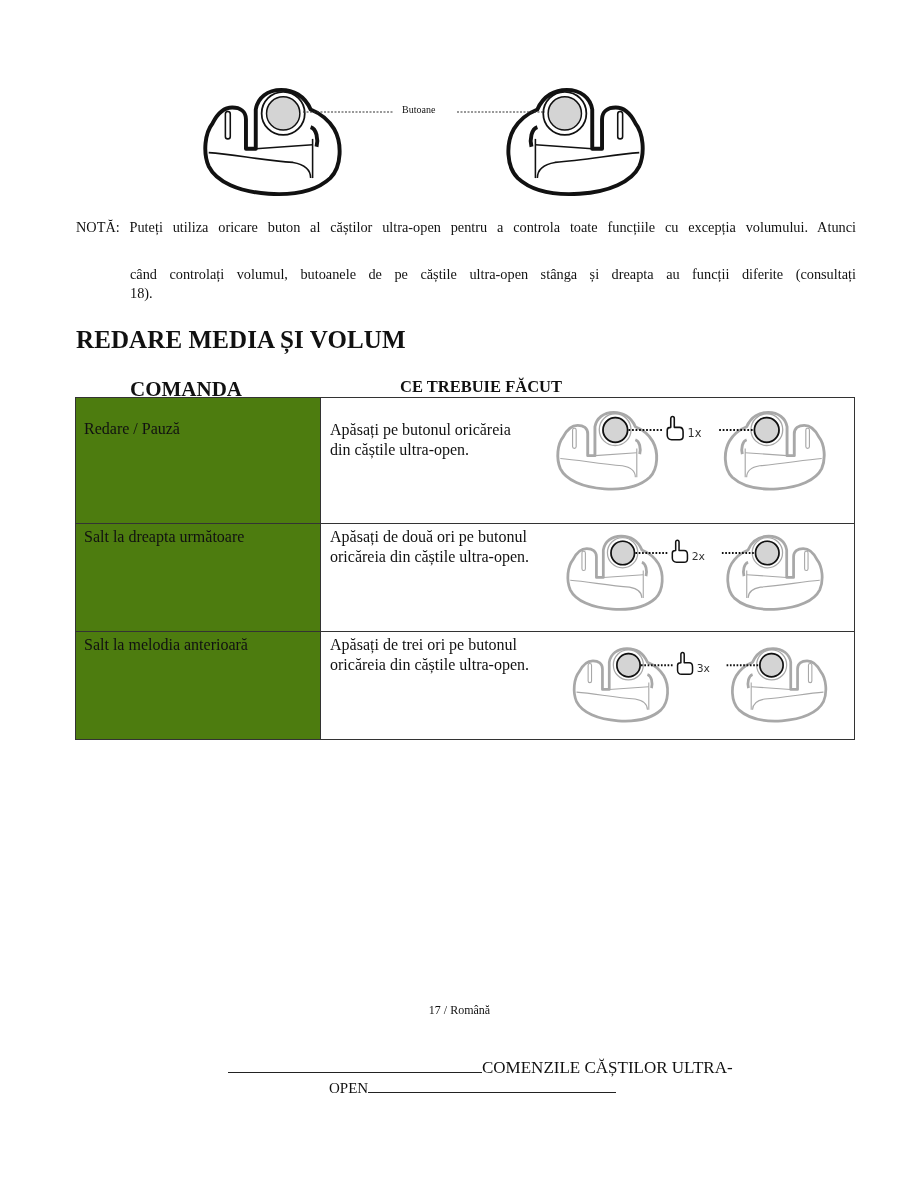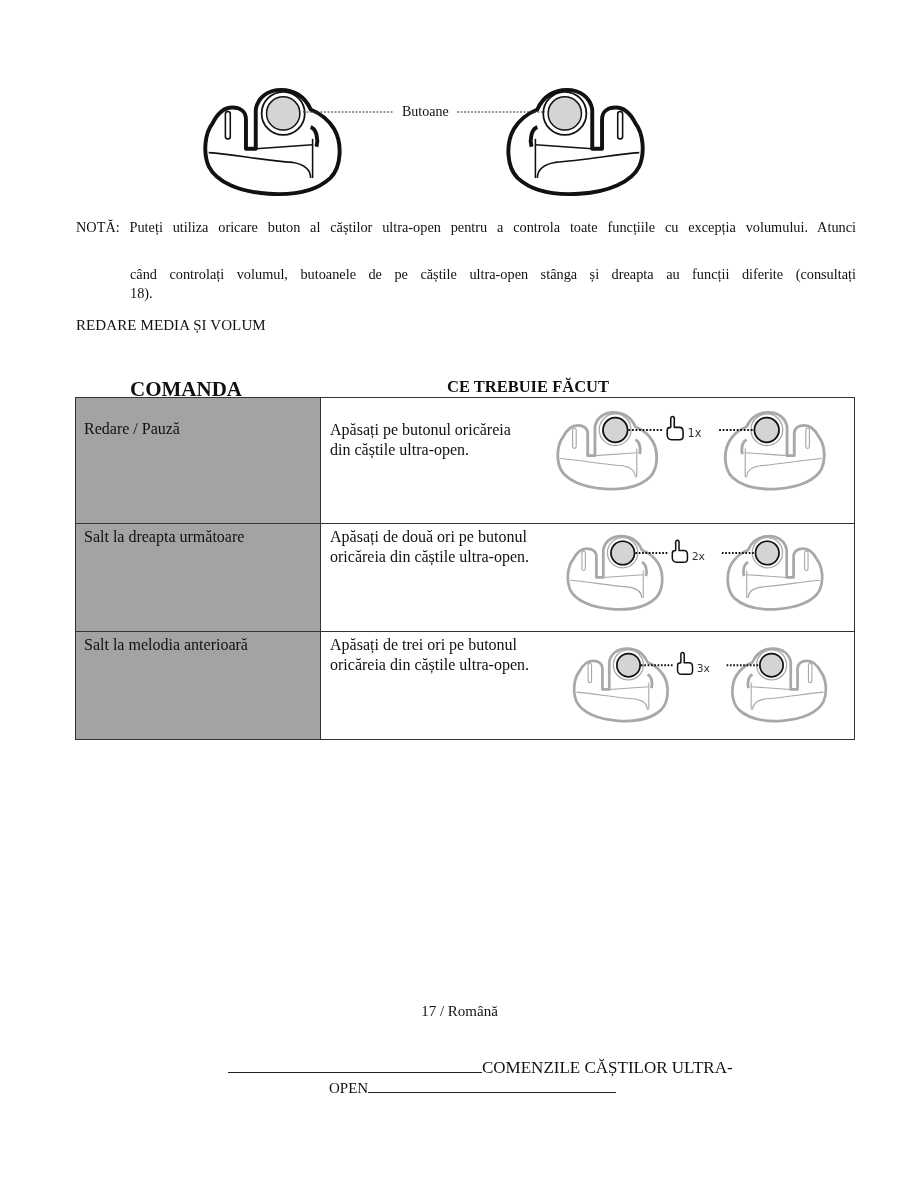--- a/index.html
+++ b/index.html
@@ -2,44 +2,44 @@
 <html><head>
 <meta charset="utf-8">
 <style>
   html, body { margin: 0; padding: 0; background: #ffffff; }
   body { width: 919px; height: 1190px; position: relative; overflow: hidden;
          font-family: "Liberation Serif", "DejaVu Serif", serif; color: #111; }
   .abs { position: absolute; }
 
   
   .top-fig { left: 195px; top: 82px; width: 460px; height: 120px; }
-  .butoane-label { left: 400px; top: 104px; font-size: 14px; background: #fff; padding: 0 2px; }
+  .butoane-label { left: 400px; top: 104px; font-size: 10px; background: #fff; padding: 0 2px; }
 
   
   .note { left: 76px; top: 218px; width: 780px; font-size: 14.3px; line-height: 19px; }
   .note .l1 { text-align: justify; text-align-last: justify; }
   .note .l2 { padding-left: 54px; text-align: justify; text-align-last: justify; margin-top: 28px; }
   .note .l4 { padding-left: 54px; }
   .note b { font-weight: normal; }
 
-  .section-title { left: 76px; top: 317px; font-size: 15px; font-weight: normal; letter-spacing: 0.1px; }
+  .section-title { left: 76px; top: 326px; font-size: 25px; font-weight: bold; letter-spacing: 0.1px; }
   .col-h1 { left: 130px; top: 377px; font-size: 21px; font-weight: bold; }
-  .col-h2 { left: 400px; top: 377px; font-size: 16.5px; font-weight: bold; margin-left: 47px; }
+  .col-h2 { left: 400px; top: 377px; font-size: 16.5px; font-weight: bold; }
 
   table.cmds { position: absolute; left: 75px; top: 397px; width: 780px;
                border-collapse: collapse; font-size: 16px; }
   table.cmds td { border: 1.5px solid #333; vertical-align: top; padding: 0; height: 103px; }
-  table.cmds td.cmd { width: 236px; background: #a3a3a3; padding: 22px 0 0 8px; }
+  table.cmds td.cmd { width: 236px; background: #4d7c0f; padding: 22px 0 0 8px; }
   table.cmds tr.r2 td.cmd, table.cmds tr.r3 td.cmd { padding-top: 4px; }
   table.cmds td.act { position: relative; }
   .act-text { position: absolute; left: 9px; top: 22px; line-height: 20px; }
   tr.r2 .act-text, tr.r3 .act-text { top: 3px; }
   .act-fig { position: absolute; }
 
-  .page-num { left: 0; width: 919px; text-align: center; top: 1003px; font-size: 15px; }
+  .page-num { left: 0; width: 919px; text-align: center; top: 1003px; font-size: 12px; }
   .footer1 { left: 228px; top: 1058px; font-size: 17px; }
   .footer2 { left: 329px; top: 1078px; font-size: 15px; }
   .uline { display: inline-block; border-bottom: 1px solid #222; height: 14px; vertical-align: baseline; }
 </style>
 </head>
 <body>
 
 <svg width="0" height="0" style="position:absolute">
   <defs>
 

